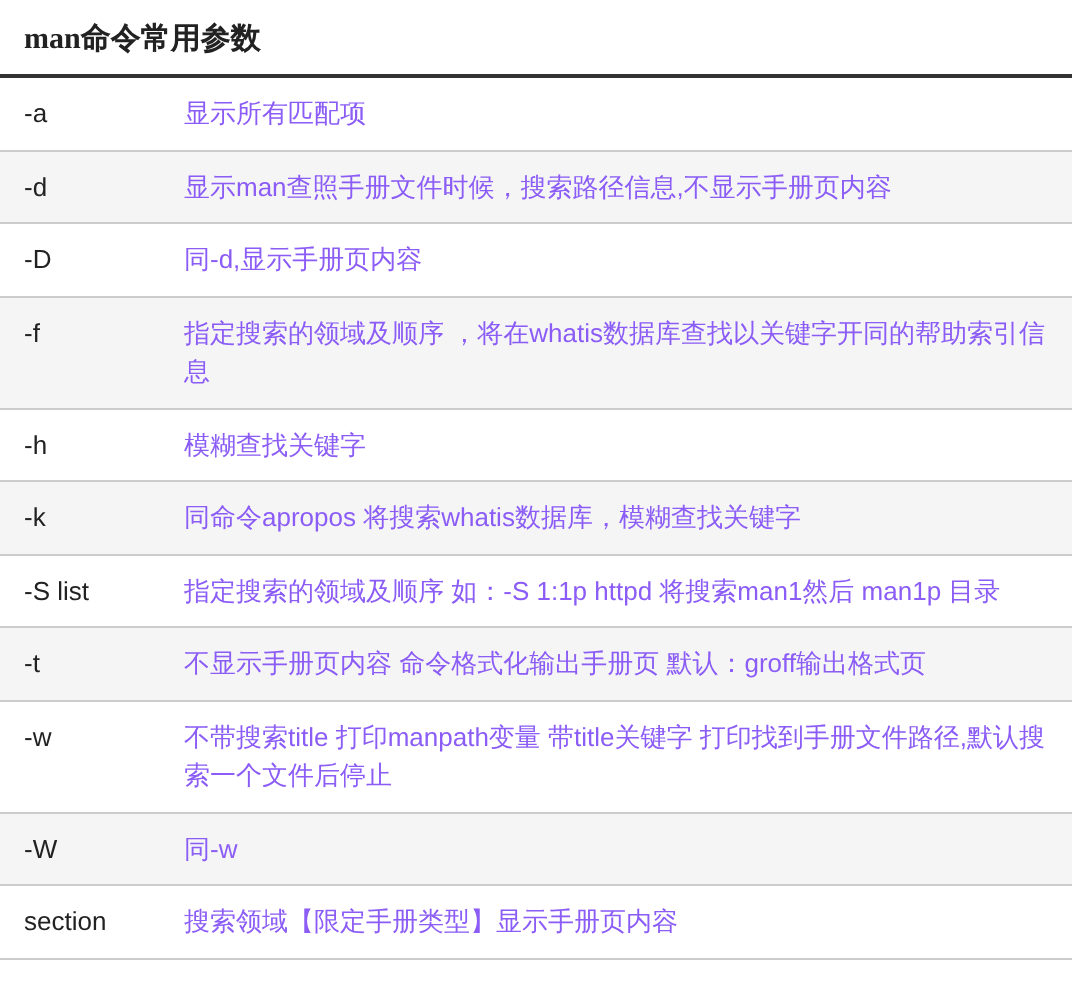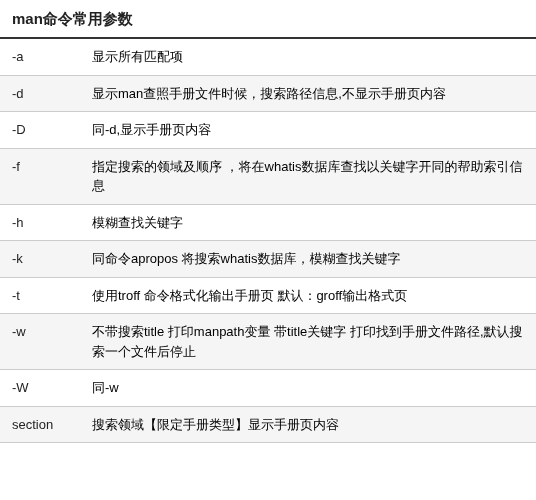--- a/index.html
+++ b/index.html
@@ -14,20 +14,21 @@
       background: #ffffff;
       color: #222;
       width: 536px;
     }
 
     .title-row {
       padding: 10px 12px 8px 12px;
       font-size: 15px;
       font-weight: bold;
       border-bottom: 2px solid #333;
+      font-family: Liberation Serif, serif;
     }
 
     table {
       width: 100%;
       border-collapse: collapse;
     }
 
     tr {
       border-bottom: 1px solid #ccc;
     }
@@ -40,21 +41,21 @@
 
     td:first-child {
       width: 80px;
       min-width: 80px;
       font-weight: normal;
       color: #222;
       white-space: nowrap;
     }
 
     td:last-child {
-      color: #000000;
+      color: #8b5cf6;
     }
 
     tr:nth-child(even) {
       background-color: #f5f5f5;
     }
 
     tr:nth-child(odd) {
       background-color: #ffffff;
     }
   </style>
@@ -84,22 +85,26 @@
         </tr>
         <tr>
           <td>-h</td>
           <td>模糊查找关键字</td>
         </tr>
         <tr>
           <td>-k</td>
           <td>同命令apropos 将搜索whatis数据库，模糊查找关键字</td>
         </tr>
         <tr>
+          <td>-S list</td>
+          <td>指定搜索的领域及顺序 如：-S 1:1p httpd 将搜索man1然后 man1p 目录</td>
+        </tr>
+        <tr>
           <td>-t</td>
-          <td>使用troff 命令格式化输出手册页 默认：groff输出格式页</td>
+          <td>不显示手册页内容 命令格式化输出手册页 默认：groff输出格式页</td>
         </tr>
         <tr>
           <td>-w</td>
           <td>不带搜索title 打印manpath变量 带title关键字 打印找到手册文件路径,默认搜索一个文件后停止</td>
         </tr>
         <tr>
           <td>-W</td>
           <td>同-w</td>
         </tr>
         <tr>

